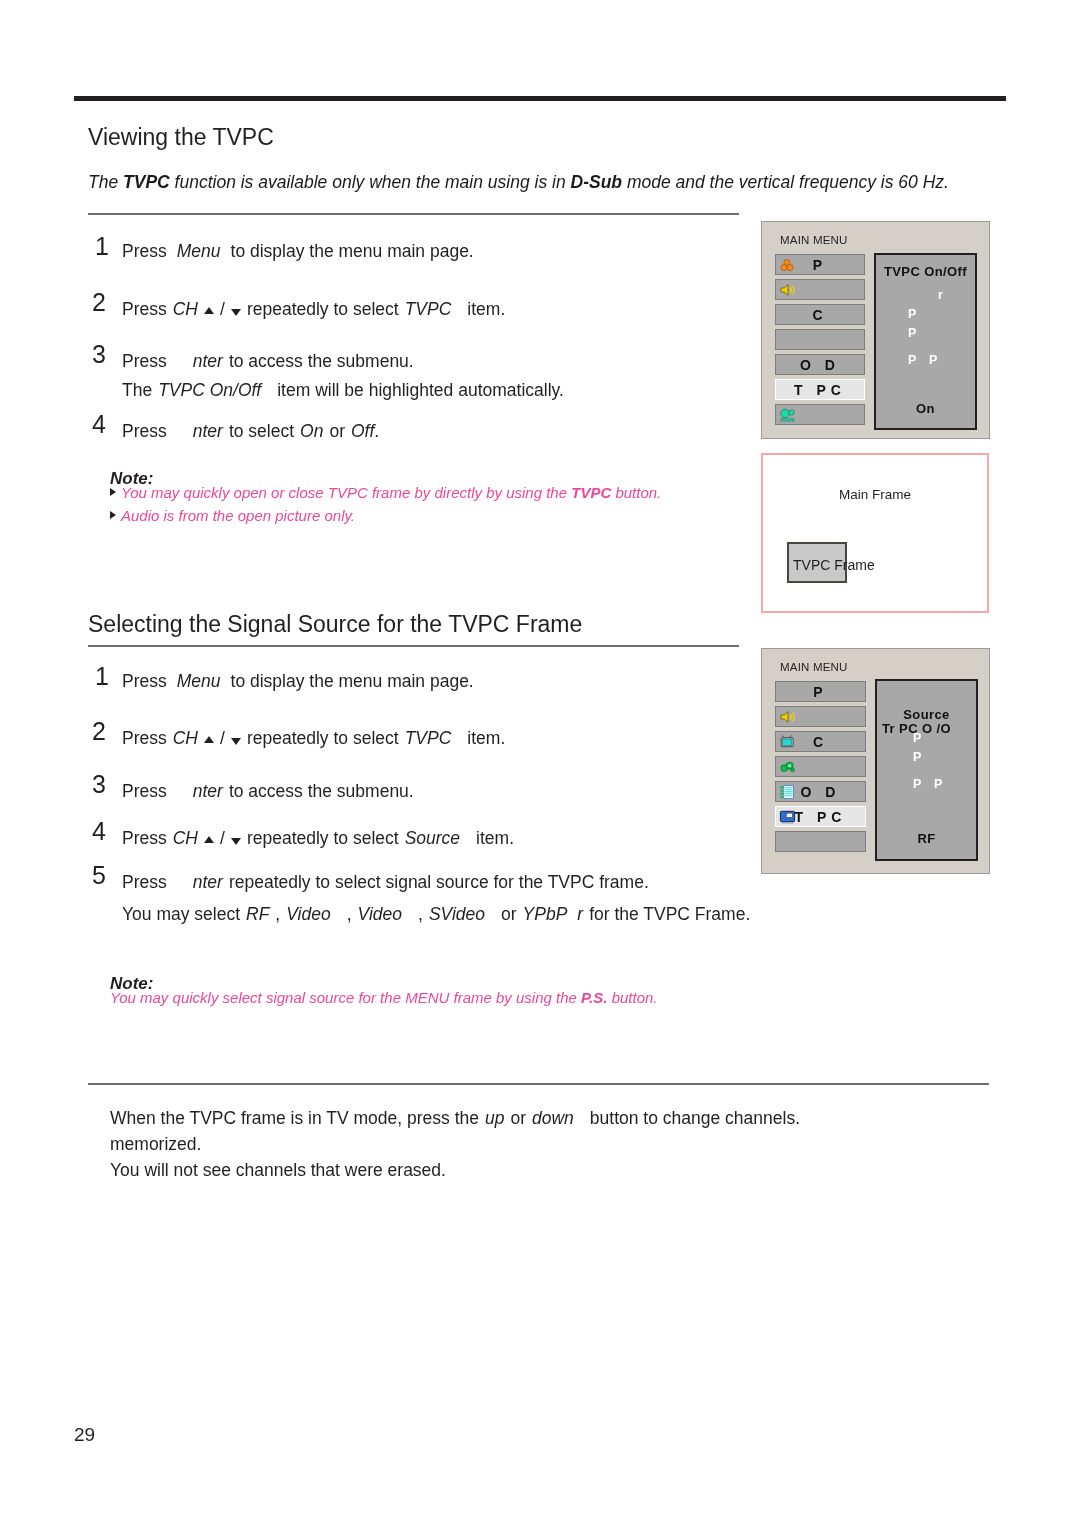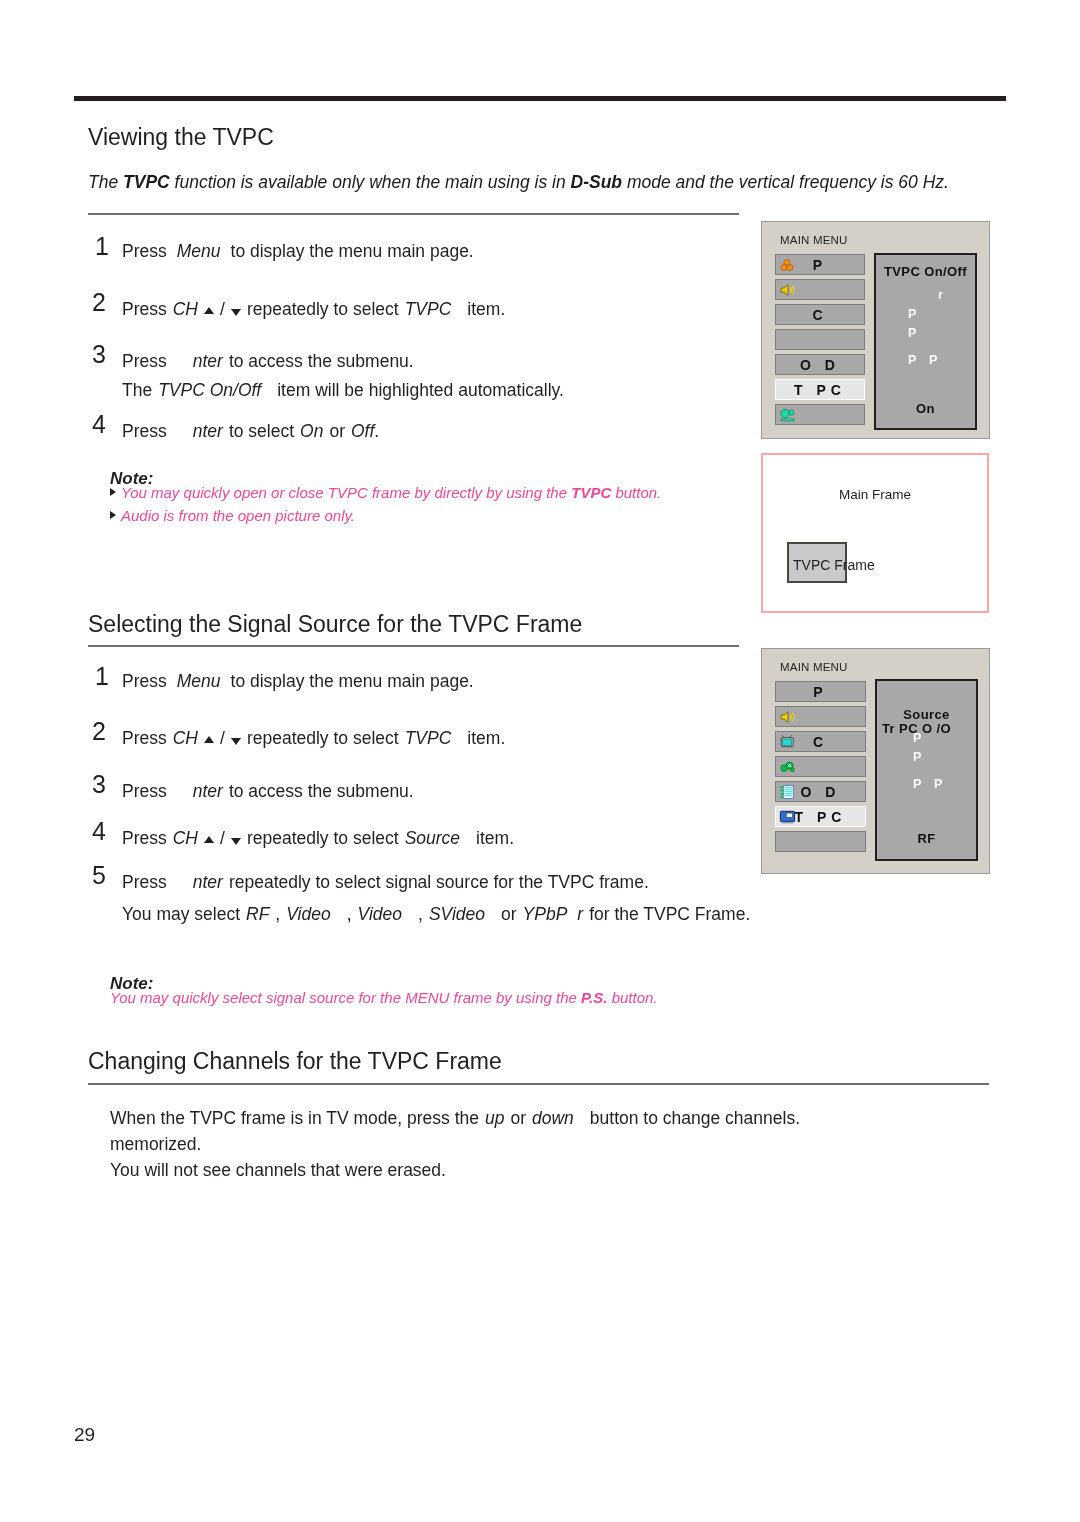--- a/index.html
+++ b/index.html
@@ -461,21 +461,20 @@
       <div class="phead" style="top:8px; text-align:left; padding-left:5px;margin-top:32px;">Tr  PC O   /O</div>
       <div class="phead" style="top:26px;">Source</div>
       <div class="pitem" style="left:36px; top:50px;">P</div>
       <div class="pitem" style="left:36px; top:69px;">P</div>
       <div class="pitem" style="left:36px; top:96px;">P</div>
       <div class="pitem" style="left:57px; top:96px;">P</div>
       <div class="phead" style="top:150px;">RF</div>
     </div>
   </div>
 
-  <div class="sec-h" style="left:88px; top:1048px;">Changing Channels for the TVPC Frame</div>
   <div class="sec-rule" style="left:88px; top:1083px; width:901px;"></div>
 
   <div class="para" style="left:110px; top:1105px; width:900px;">
     <div>
       <span>When the TVPC frame is in TV mode, press the</span><span class="gap-s"></span><span class="it">up</span><span class="gap-s"></span><span>or</span><span class="gap-s"></span><span class="it">down</span><span class="gap-l"></span><span>button to change channels.</span>
     </div>
     <div>
       <span>memorized.</span>
     </div>
     <div>

